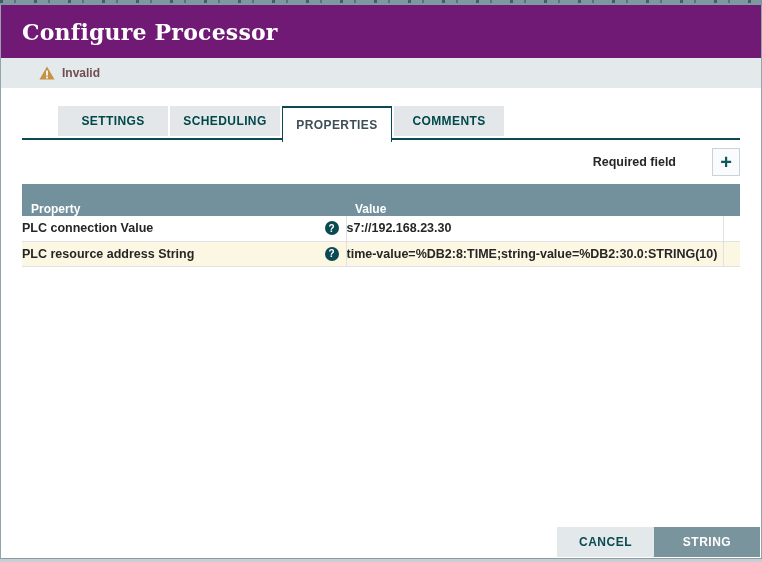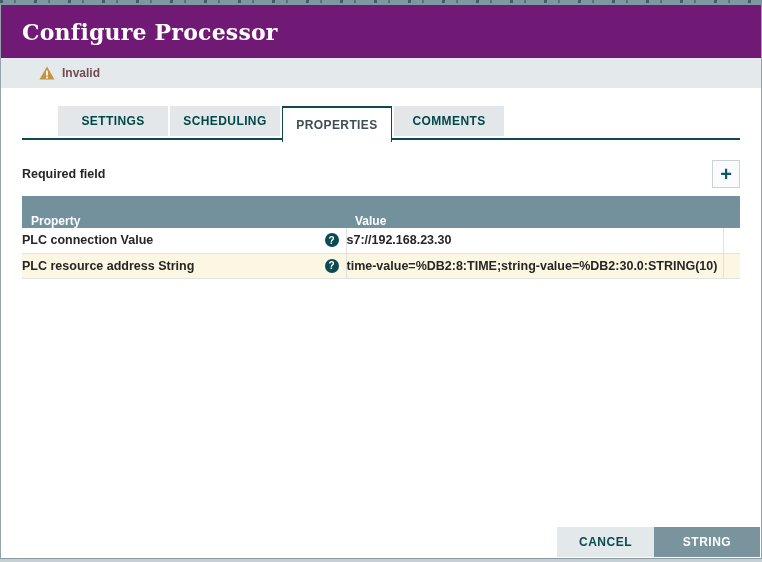--- a/index.html
+++ b/index.html
@@ -62,22 +62,22 @@
     cursor: pointer;
   }
   .tab.active {
     position: relative; z-index: 2;
     height: 36px; margin-bottom: -4px;
     background: #ffffff; color: #3f4e55;
     border: 1px solid #0b4a52; border-top-width: 2px; border-bottom: none;
   }
 
   .required-row {
-    margin-top: 20px; height: 28px;
-    display: flex; align-items: center; justify-content: space-between;
+    margin-top: 8px; height: 28px;
+    display: flex; align-items: center; justify-content: flex-end; gap: 36px;
   }
   .required-label { font-size: 12.5px; font-weight: bold; color: #262626; }
   .add-button {
     width: 28px; height: 28px;
     background: #fafbfc; border: 1px solid #c8d2d7;
     color: #0f5861; font-size: 20px; font-weight: bold;
     display: flex; align-items: center; justify-content: center;
     cursor: pointer; line-height: 1;
   }
 

